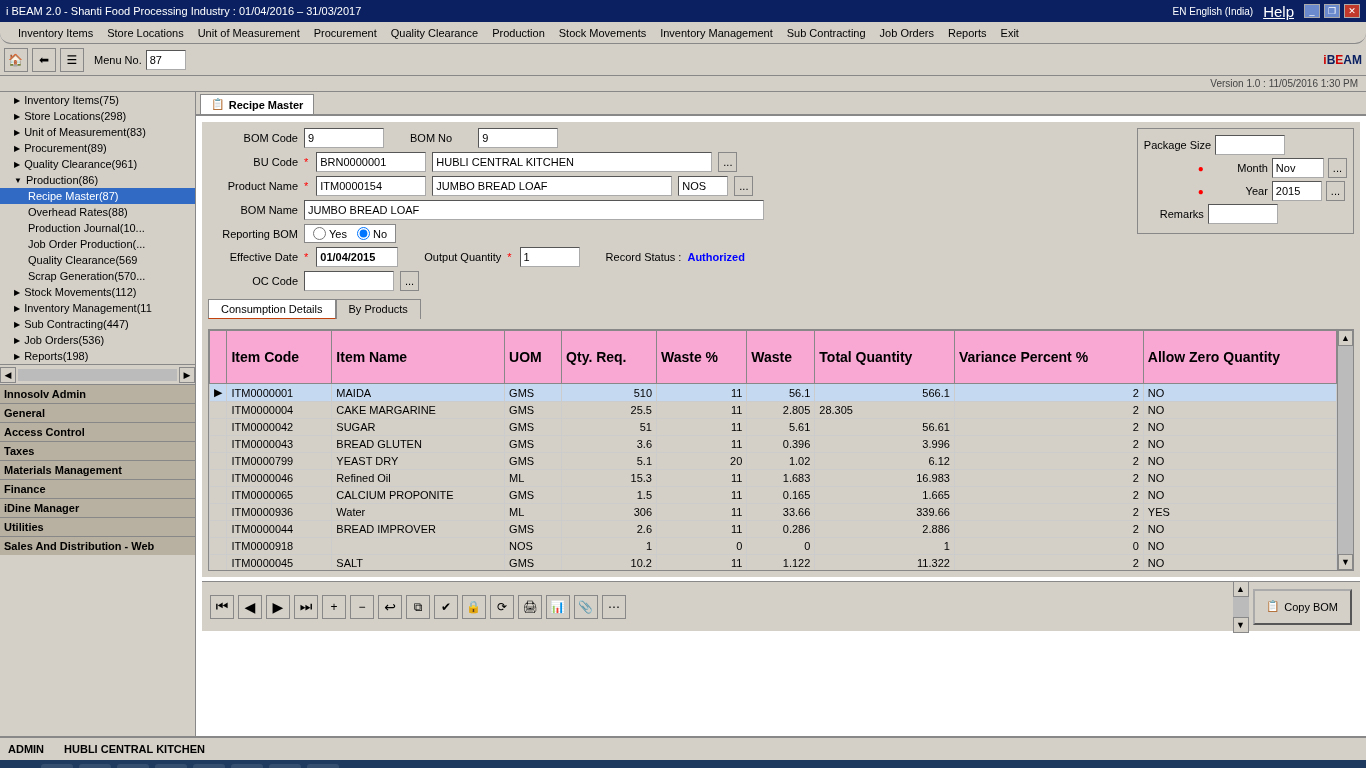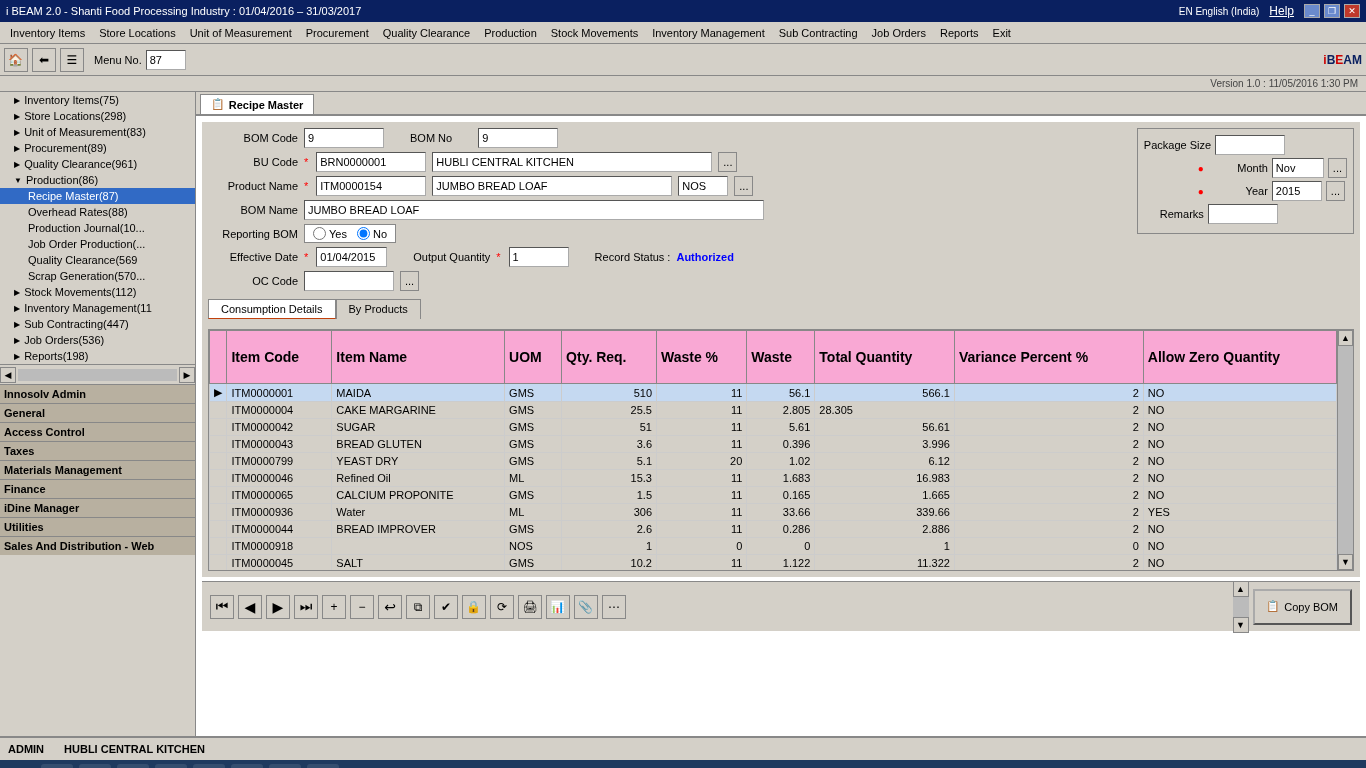--- a/index.html
+++ b/index.html
@@ -4,21 +4,21 @@
   <style>
     * { margin: 0; padding: 0; box-sizing: border-box; }
     body { font-family: Arial, sans-serif; font-size: 11px; background: #d4d0c8; width: 1366px; height: 768px; overflow: hidden; }
 
     
     #title-bar { background: #0a2060; color: white; height: 22px; display: flex; align-items: center; justify-content: space-between; padding: 0 6px; }
     #title-bar .controls { display: flex; gap: 4px; }
     #title-bar .ctrl-btn { background: #6a8acd; color: white; border: 1px solid #aaa; width: 16px; height: 14px; font-size: 9px; cursor: pointer; display: flex; align-items: center; justify-content: center; }
 
     
-    #menu-bar { background: #d4d0c8; height: 22px; display: flex; align-items: center; padding: 0 4px; border-bottom: 1px solid #888; gap: 2px; }
+    #menu-bar { background: #d4d0c8; height: 22px; display: flex; align-items: center; padding: 0 12px; border-bottom: 1px solid #888; gap: 2px; border-radius: 11px; }
     #menu-bar span { padding: 2px 6px; font-size: 11px; cursor: pointer; }
 
     
     #toolbar { background: #d4d0c8; height: 32px; display: flex; align-items: center; padding: 2px 4px; border-bottom: 1px solid #888; gap: 4px; }
     .toolbar-btn { background: #d4d0c8; border: 1px solid #888; width: 24px; height: 24px; cursor: pointer; display: flex; align-items: center; justify-content: center; font-size: 12px; }
     .menu-no-label { font-size: 11px; margin-left: 6px; }
     .menu-no-input { width: 40px; height: 20px; border: 1px inset #aaa; padding: 1px 3px; font-size: 11px; }
     .ibeam-logo { margin-left: auto; font-size: 12px; font-weight: bold; color: #0a2060; }
     .ibeam-logo span.i { color: #cc0000; }
     .ibeam-logo span.b { color: #0a2060; }
@@ -100,21 +100,21 @@
     .record-status { color: blue; font-weight: bold; font-size: 11px; }
     .table-inner { flex: 1; overflow-y: auto; overflow-x: auto; }
   </style>
 </head>
 <body>
 
 <div id="title-bar">
   <span>i BEAM 2.0  -  Shanti Food Processing Industry : 01/04/2016 – 31/03/2017</span>
   <div style="display:flex;align-items:center;gap:10px;">
     <span style="font-size:10px;">EN English (India)</span>
-    <span style="font-size:12px;cursor:pointer;text-decoration:underline;">Help</span>
+    <span style="font-size:15px;cursor:pointer;text-decoration:underline;">Help</span>
     <div class="controls">
       <button class="ctrl-btn">_</button>
       <button class="ctrl-btn">❐</button>
       <button class="ctrl-btn" style="background:#c0392b;">✕</button>
     </div>
   </div>
 </div>
 
 <div id="menu-bar">
   <span>Inventory Items</span>
@@ -283,21 +283,21 @@
                 <label class="radio-option">
                   <input type="radio" name="reporting_bom" checked="" style="">
                   <span>No</span>
                 </label>
               </div>
             </div>
 
             <div class="form-row">
               <span class="form-label">Effective Date</span>
               <span class="req">*</span>
-              <input class="form-input" style="width: 71px;" type="text" value="01/04/2015">
+              <input class="form-input" style="width: 82px; font-weight: bold;" type="text" value="01/04/2015">
               <span style="margin-left:20px;">Output Quantity</span>
               <span class="req">*</span>
               <input class="form-input" style="width: 60px;" type="text" value="1">
               <span style="margin-left:20px;">Record Status :</span>
               <span class="record-status">Authorized</span>
             </div>
 
             <div class="form-row">
               <span class="form-label">OC Code</span>
               <input class="form-input" style="width: 90px;" type="text" value="">

